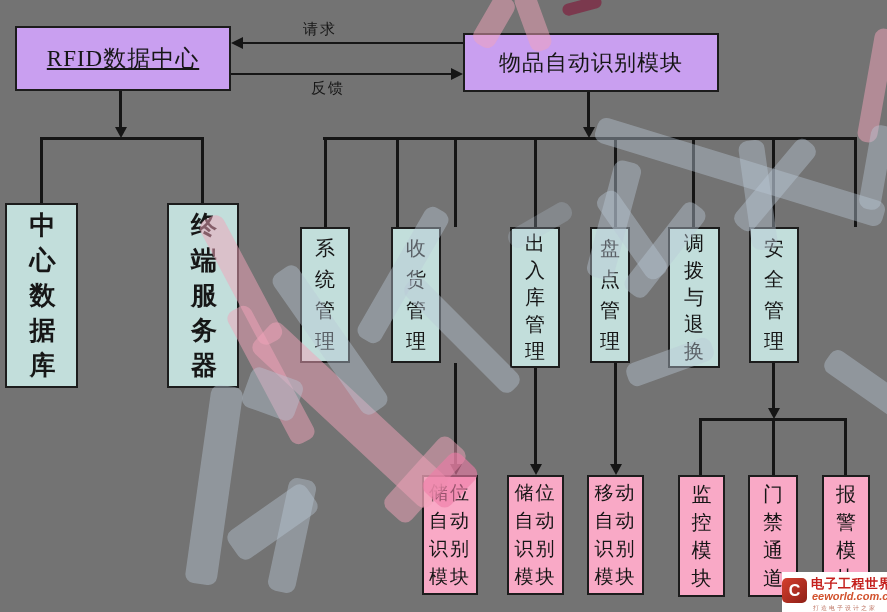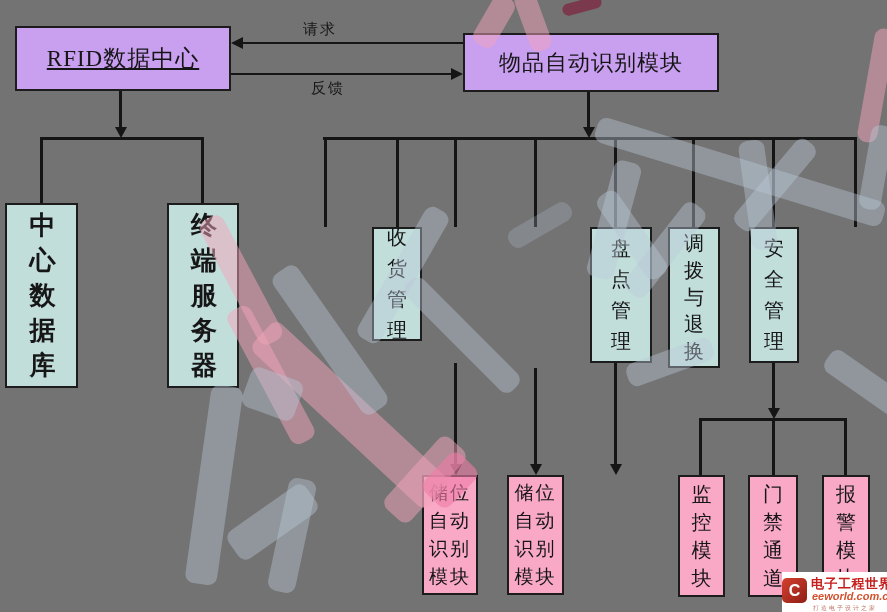--- a/index.html
+++ b/index.html
@@ -99,38 +99,47 @@
     <div class="htext">物品自动识别模块</div>
   </div>
 
   <div class="box cyan vbig" style="left:5px;top:203px;width:73px;height:185px;">
     <div class="vtext">中心数据库</div>
   </div>
   <div class="box cyan vbig" style="left:167px;top:203px;width:72px;height:185px;">
     <div class="vtext">终端服务器</div>
   </div>
 
-  <div class="box cyan vmed" style="left:372px;top:227px;width:50px;height:114px;">
+  <div class="box cyan vmed" style="left:300px;top:227px;width:50px;height:136px;">
+    <div class="vtext">系统管理</div>
+  </div>
+  <div class="box cyan vmed" style="left:391px;top:227px;width:50px;height:136px;">
     <div class="vtext">收货管理</div>
   </div>
-  <div class="box cyan vmed" style="left:590px;top:227px;width:62px;height:136px;">
+  <div class="box cyan vmed5" style="left:510px;top:227px;width:50px;height:141px;">
+    <div class="vtext">出入库管理</div>
+  </div>
+  <div class="box cyan vmed" style="left:590px;top:227px;width:40px;height:136px;">
     <div class="vtext">盘点管理</div>
   </div>
   <div class="box cyan vmed5" style="left:668px;top:227px;width:52px;height:141px;">
     <div class="vtext">调拨与退换</div>
   </div>
   <div class="box cyan vmed" style="left:749px;top:227px;width:50px;height:136px;">
     <div class="vtext">安全管理</div>
   </div>
 
   <div class="box pink vpink2" style="left:422px;top:475px;width:56px;height:120px;">
     <div class="vtext">储位自动识别模块</div>
   </div>
   <div class="box pink vpink2" style="left:507px;top:475px;width:57px;height:120px;">
     <div class="vtext">储位自动识别模块</div>
+  </div>
+  <div class="box pink vpink2" style="left:587px;top:475px;width:57px;height:120px;">
+    <div class="vtext">移动自动识别模块</div>
   </div>
   <div class="box pink vpink1" style="left:678px;top:475px;width:47px;height:122px;">
     <div class="vtext">监控模块</div>
   </div>
   <div class="box pink vpink1" style="left:748px;top:475px;width:50px;height:122px;">
     <div class="vtext">门禁通道</div>
   </div>
   <div class="box pink vpink1" style="left:822px;top:475px;width:48px;height:122px;">
     <div class="vtext">报警模块</div>
   </div>

